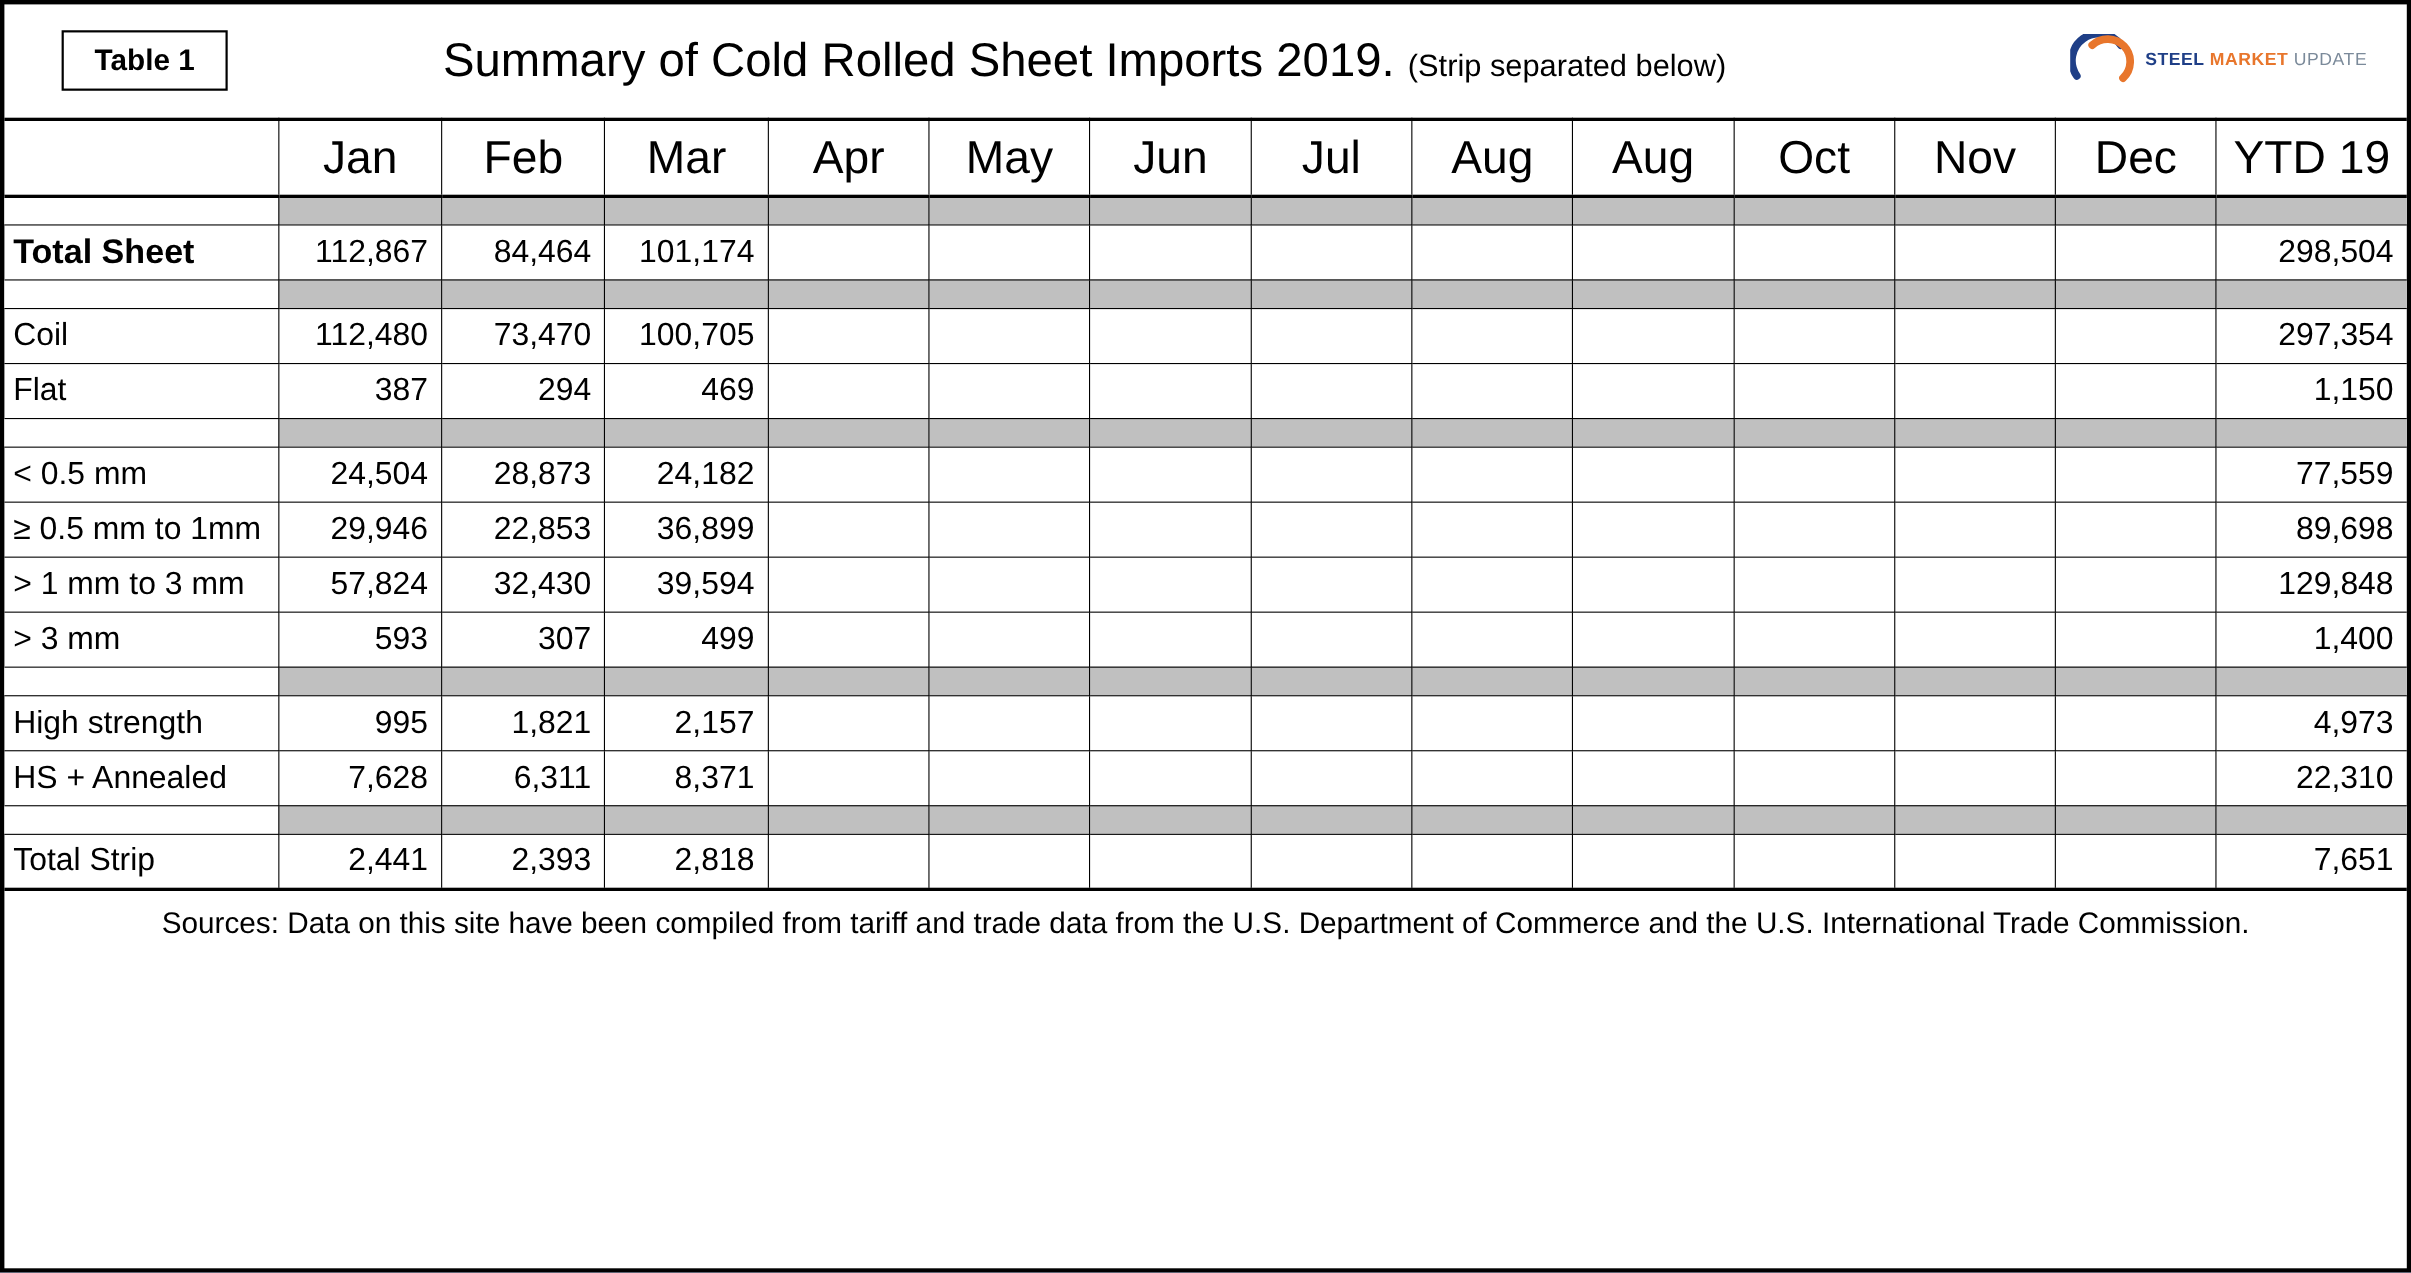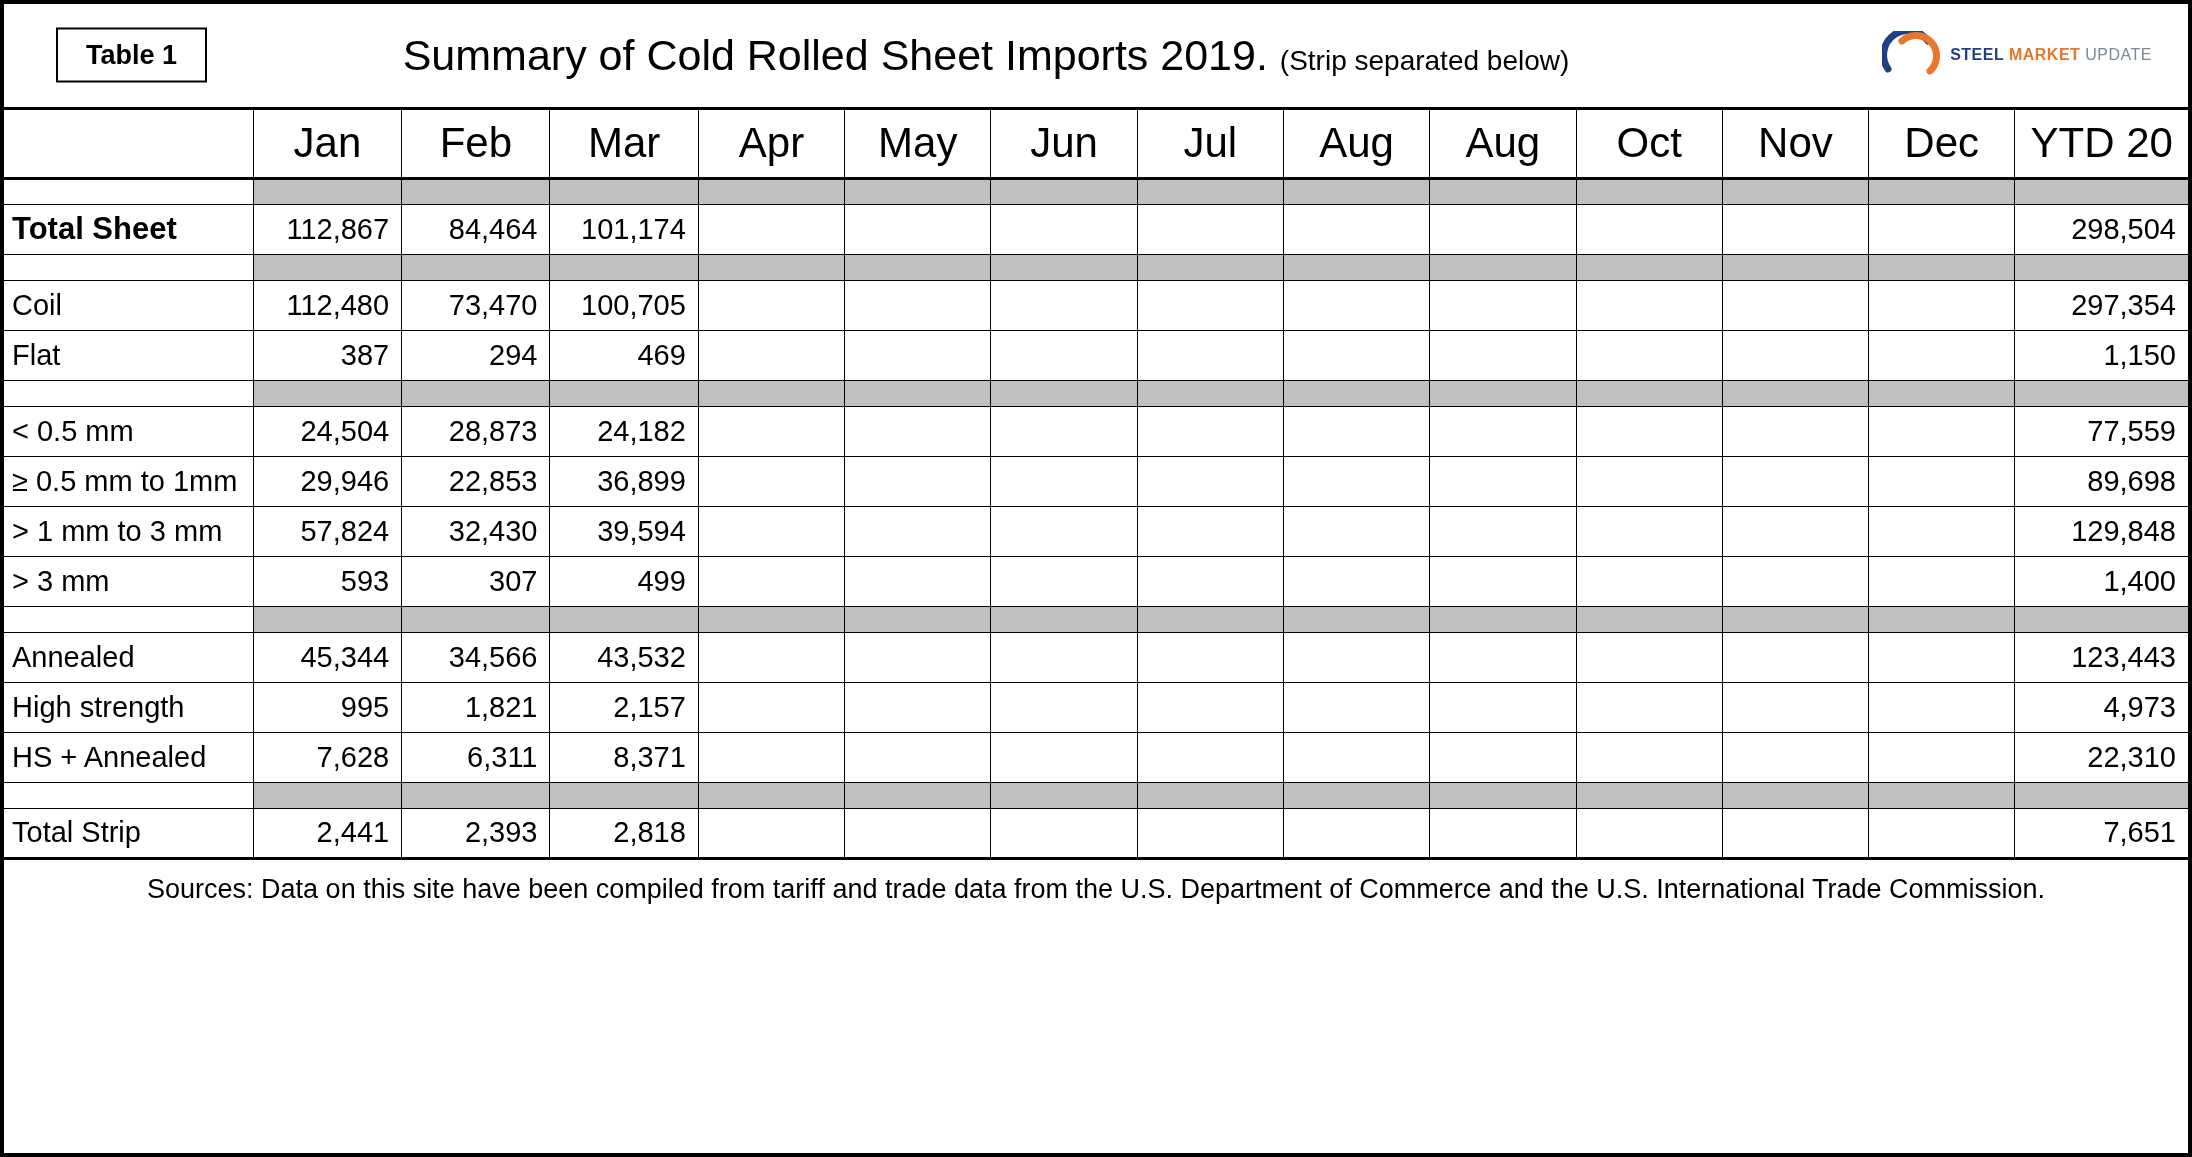--- a/index.html
+++ b/index.html
@@ -194,21 +194,21 @@
             <td>Mar</td>
             <td>Apr</td>
             <td>May</td>
             <td>Jun</td>
             <td>Jul</td>
             <td>Aug</td>
             <td>Aug</td>
             <td>Oct</td>
             <td>Nov</td>
             <td>Dec</td>
-            <td class="ytd">YTD 20</td>
+            <td class="ytd">YTD 19</td>
           </tr>
           <tr class="spacer">
             <td class="rowlabel"></td>
             <td></td>
             <td></td>
             <td></td>
             <td></td>
             <td></td>
             <td></td>
             <td></td>
@@ -373,36 +373,20 @@
             <td></td>
             <td></td>
             <td></td>
             <td></td>
             <td></td>
             <td></td>
             <td></td>
             <td class="ytd"></td>
           </tr>
           <tr class="data">
-            <td class="rowlabel">Annealed</td>
-            <td class="num">45,344</td>
-            <td class="num">34,566</td>
-            <td class="num">43,532</td>
-            <td class="num"></td>
-            <td class="num"></td>
-            <td class="num"></td>
-            <td class="num"></td>
-            <td class="num"></td>
-            <td class="num"></td>
-            <td class="num"></td>
-            <td class="num"></td>
-            <td class="num"></td>
-            <td class="num ytd">123,443</td>
-          </tr>
-          <tr class="data">
             <td class="rowlabel">High strength</td>
             <td class="num">995</td>
             <td class="num">1,821</td>
             <td class="num">2,157</td>
             <td class="num"></td>
             <td class="num"></td>
             <td class="num"></td>
             <td class="num"></td>
             <td class="num"></td>
             <td class="num"></td>

